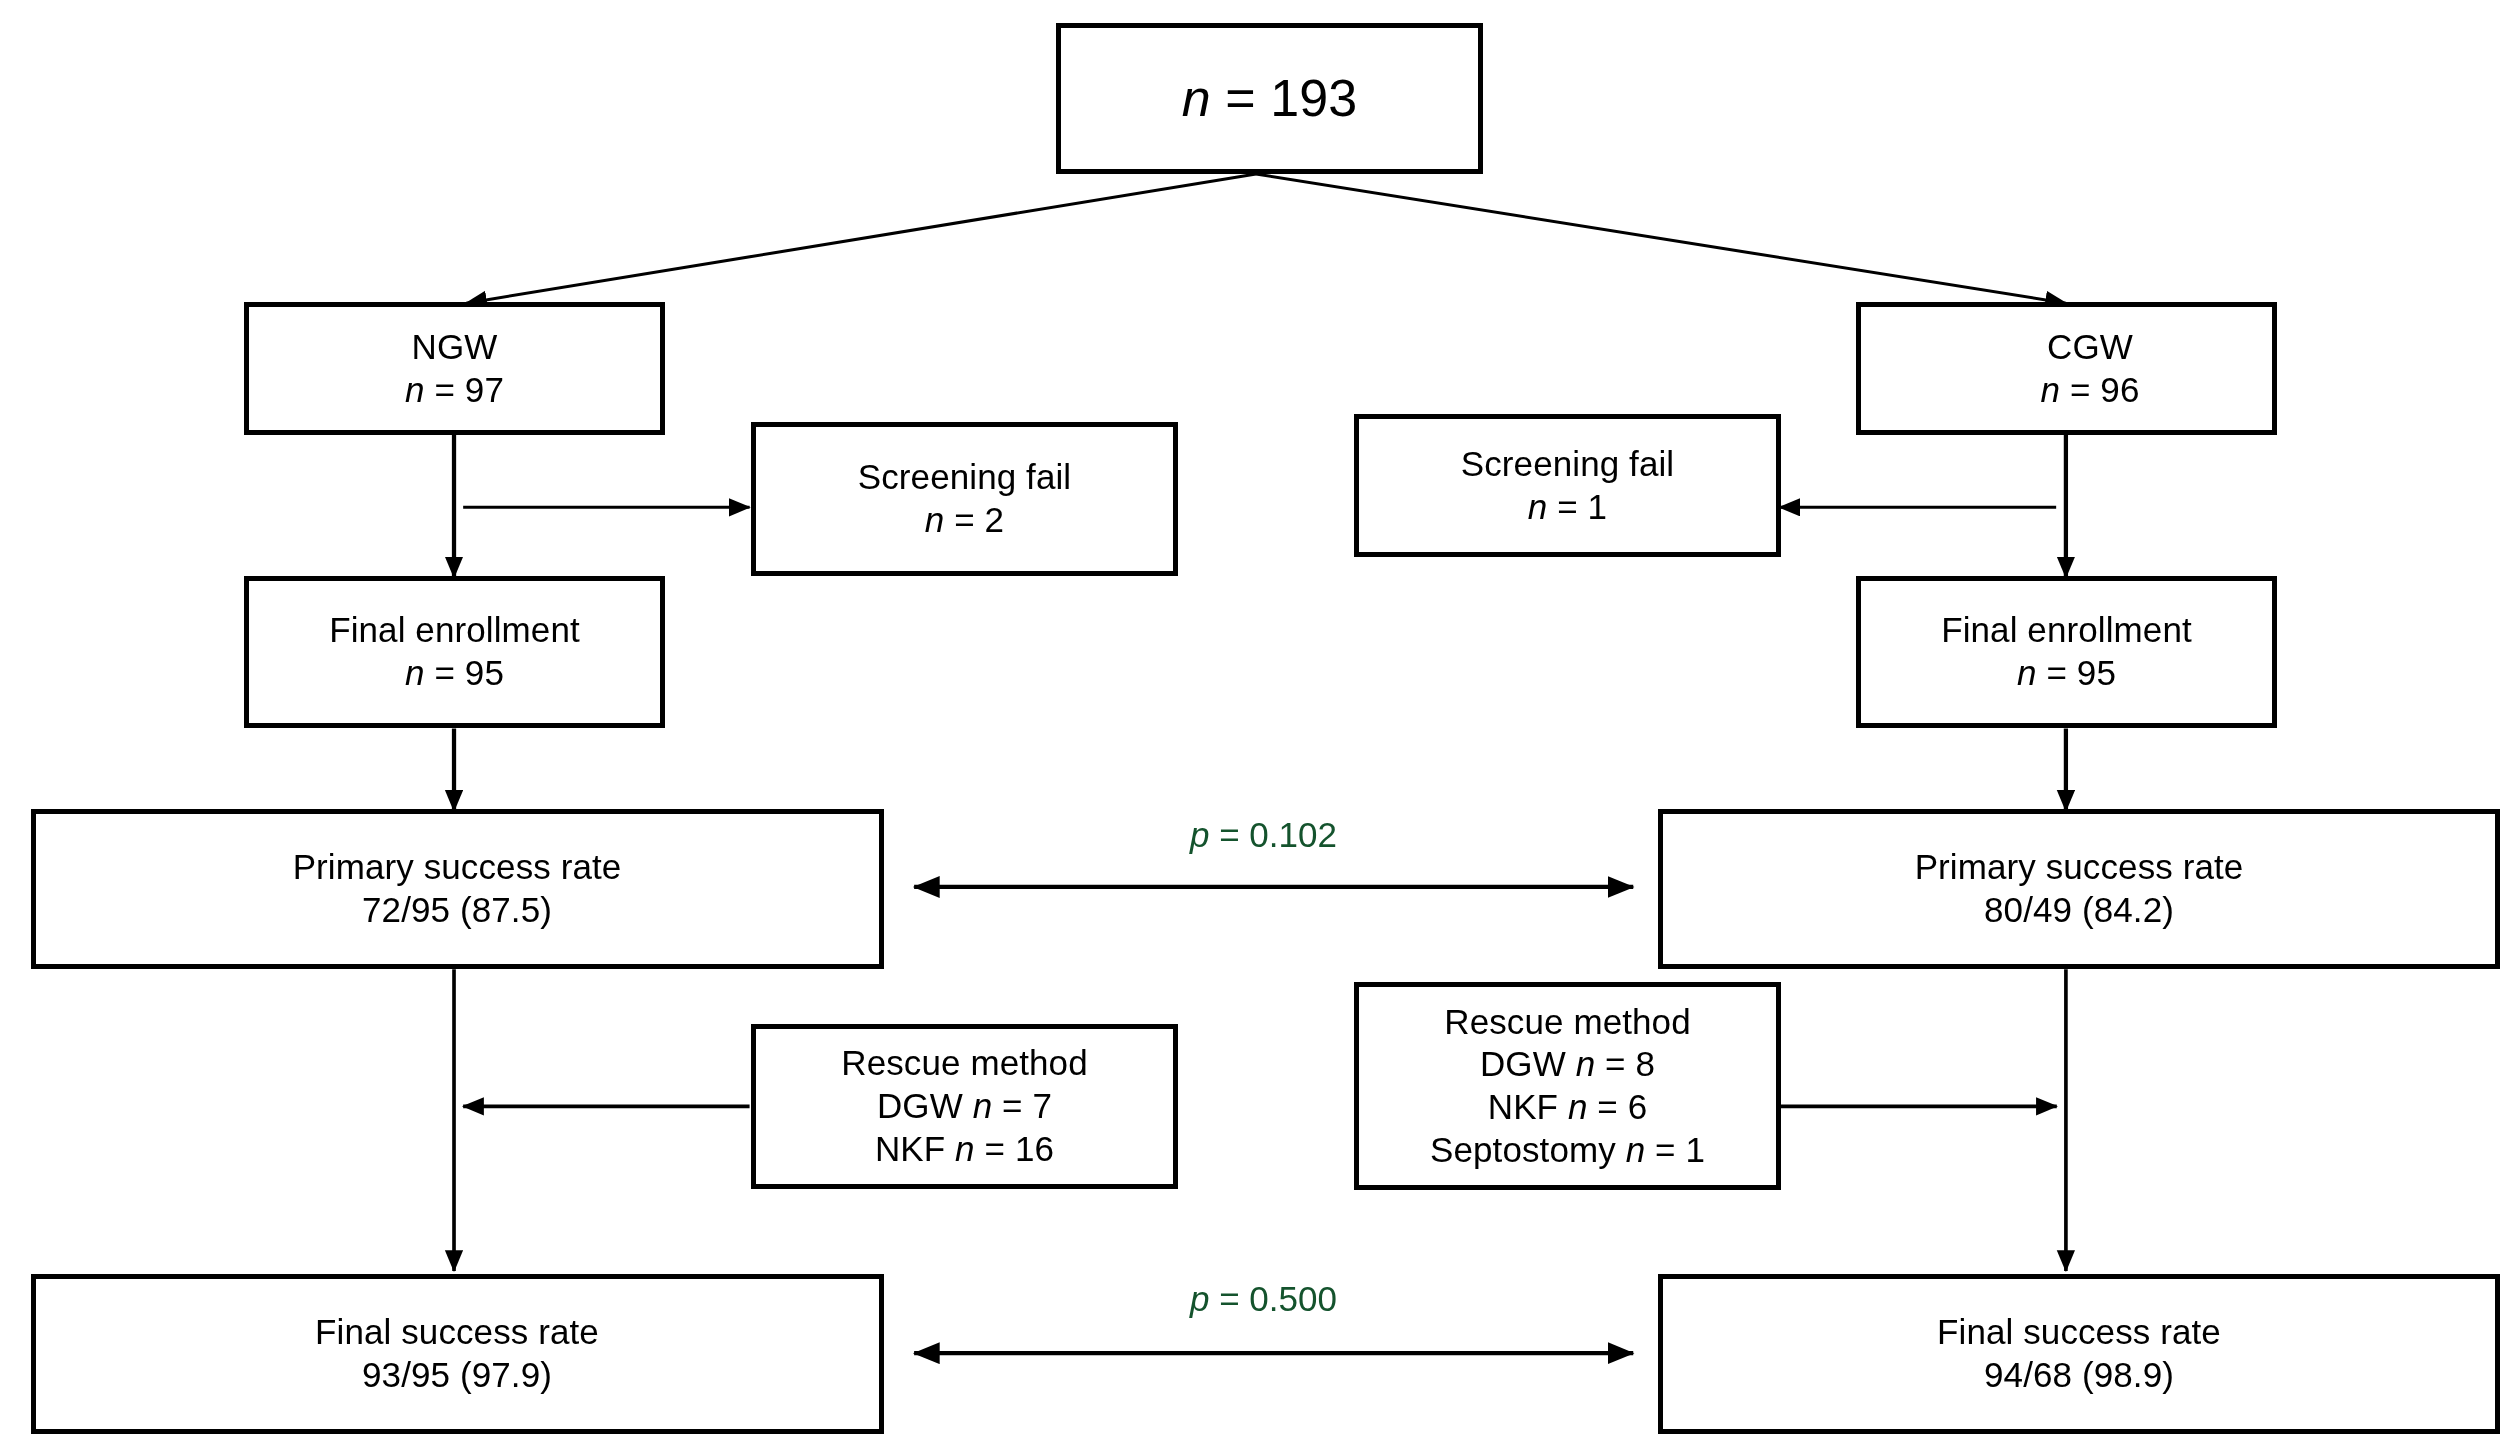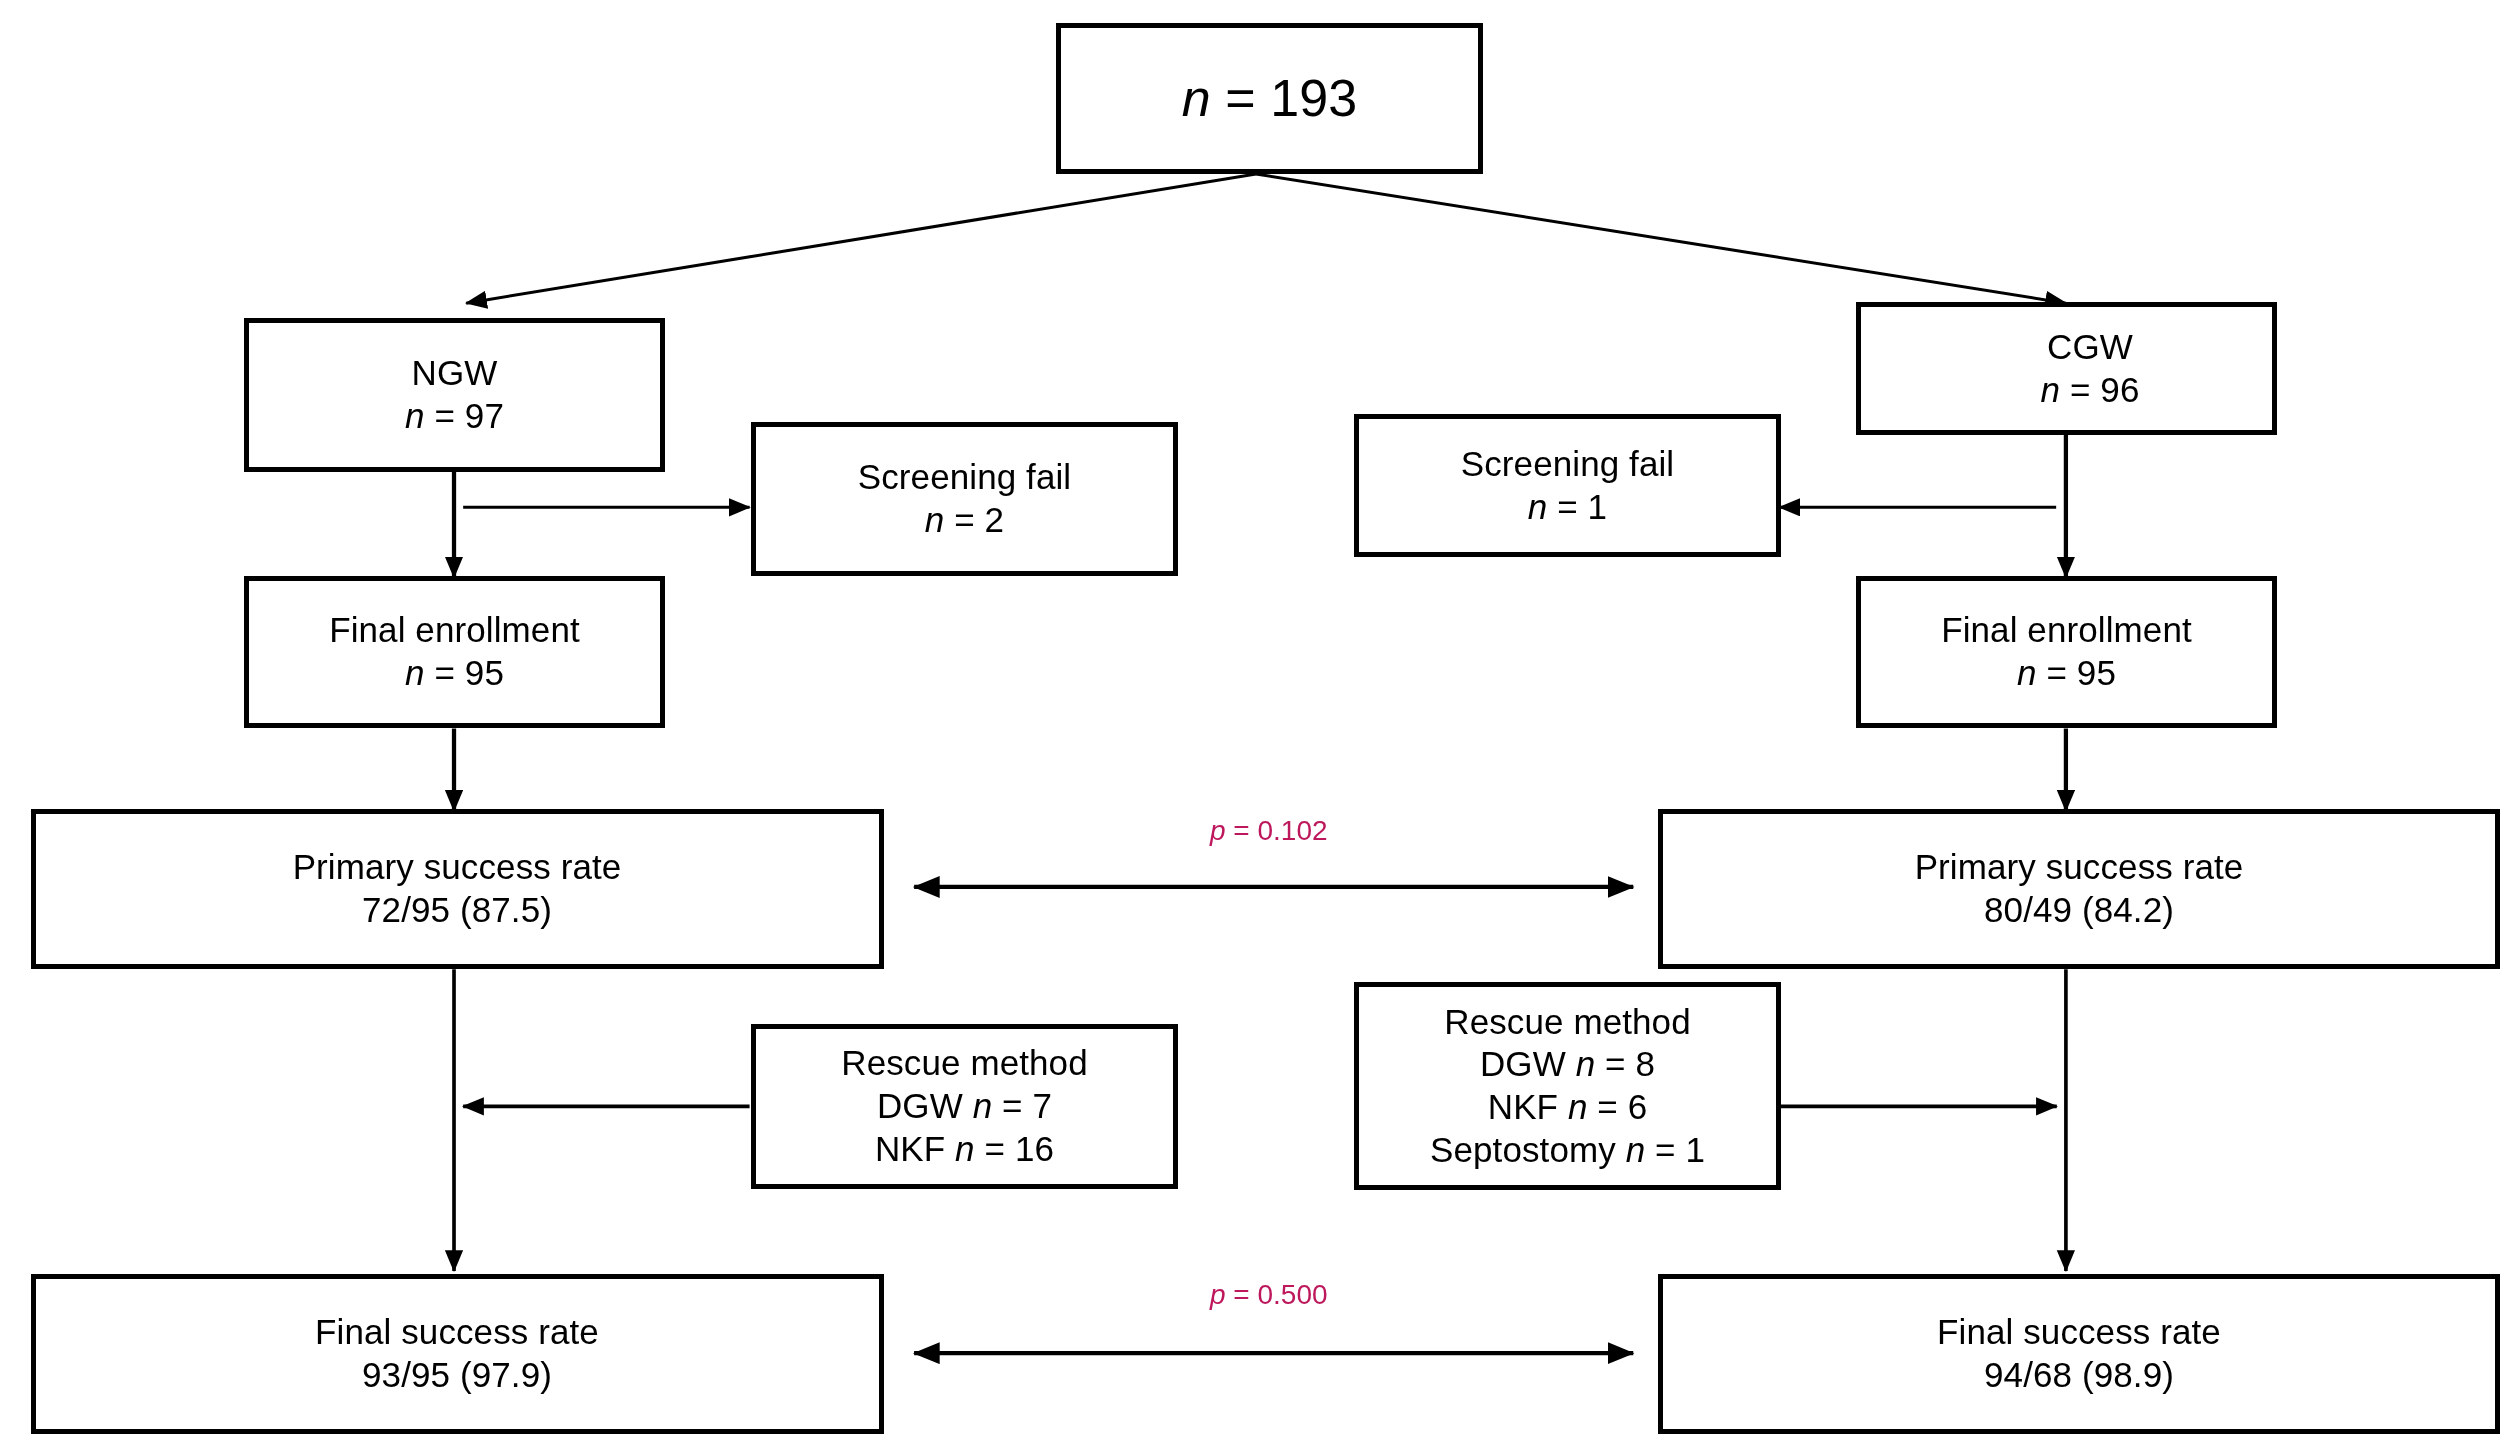--- a/index.html
+++ b/index.html
@@ -44,25 +44,24 @@
     text-align: center;
   }
   .line.big {
     font-size: 52px;
   }
   .ital {
     font-style: italic;
   }
   .plabel {
     position: absolute;
-    font-size: 28px;
-    color: #be185d;
+    font-size: 35px;
+    color: #14532d;
     white-space: nowrap;
     z-index: 3;
-    margin-left: 20px;
   }
 </style>
 </head>
 <body>
 
 <div id="canvas">
 
   <svg class="edges" viewBox="0 0 4122 2385">
     <defs>
       <marker id="arrowThin" markerWidth="16" markerHeight="16" refX="13" refY="6" orient="auto" markerUnits="userSpaceOnUse">
@@ -135,21 +134,21 @@
       <line x1="1500" y1="2220" x2="2680" y2="2220" stroke="#000" stroke-width="7" marker-end="url(#arrowBig)" marker-start="url(#arrowBigStart)"></line>
     </g>
   </svg>
 
   <div class="node" style="left:1056px; top:23px; width:427px; height:151px;">
     <div class="line big">
       <span class="ital">n</span> = 193
     </div>
   </div>
 
-  <div class="node" style="left:244px; top:302px; width:421px; height:154px;margin-top:16px;">
+  <div class="node" style="left:244px; top:302px; width:421px; height:133px;">
     <div class="line">NGW</div>
     <div class="line"><span class="ital">n</span> = 97</div>
   </div>
 
   <div class="node" style="left:1856px; top:302px; width:421px; height:133px;padding-left:47px;">
     <div class="line">CGW</div>
     <div class="line"><span class="ital">n</span> = 96</div>
   </div>
 
   <div class="node" style="left:751px; top:422px; width:427px; height:154px;">

